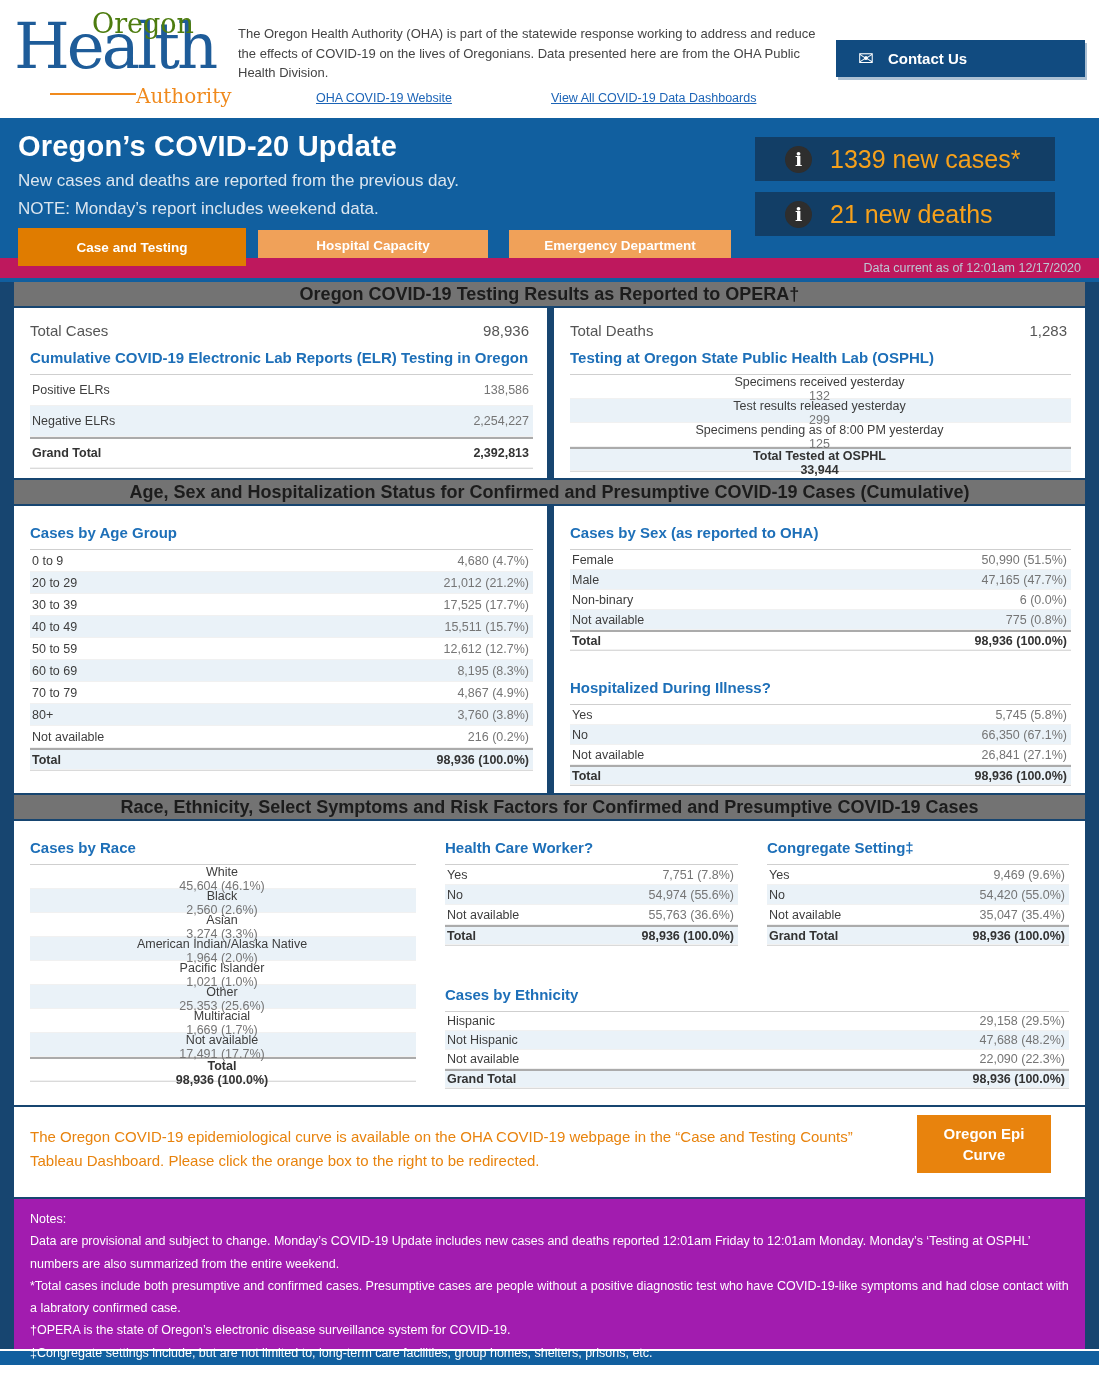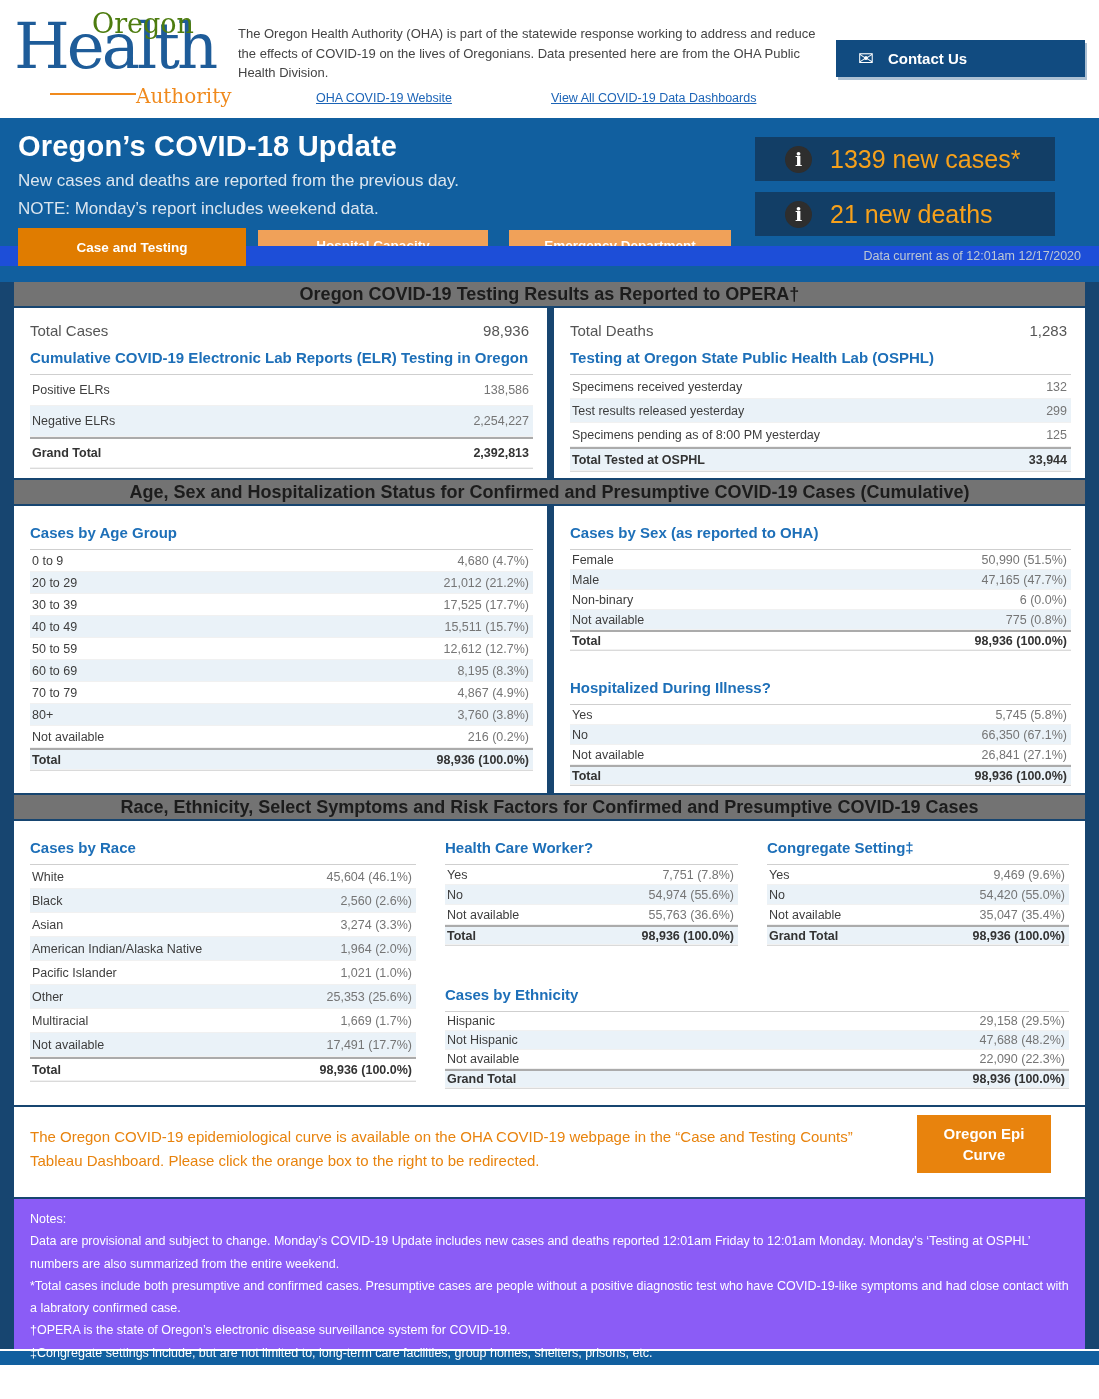--- a/index.html
+++ b/index.html
@@ -32,21 +32,21 @@
   .tab.active { top:110px; height:38px; background:#E07C00; left:18px; width:228px; z-index:3; }
   .tab.t2 { left:258px; width:230px; background:#F0A159; }
   .tab.t3 { left:509px; width:222px; background:#F0A159; }
   .badge { position:absolute; left:755px; width:300px; height:44px; background:#123E66;
     display:flex; align-items:center; padding-left:30px; gap:18px; cursor:pointer; }
   .badge.b1 { top:19px; }
   .badge.b2 { top:74px; }
   .info-icon { width:27px; height:27px; border-radius:50%; background:#2E2E2E; color:#fff; font-family:"DejaVu Serif", serif;
     font-weight:bold; font-size:19px; display:flex; align-items:center; justify-content:center; flex:0 0 auto; }
   .badge-text { color:#F7A11B; font-size:25px; }
-  .strip { position:absolute; left:0; bottom:16px; width:100%; height:20px; background:#1d4ed8;
+  .strip { position:absolute; left:0; bottom:4px; width:100%; height:20px; background:#be185d;
     display:flex; align-items:center; justify-content:flex-end; padding-right:18px; }
   .strip-text { color:#BCC8D4; font-size:12.5px; }
 
   
   .content { background:#174570; padding:0 14px; }
   .content > * { margin-bottom:2px; }
   .sec-h { background:#737373; height:24px; display:flex; align-items:center; justify-content:center;
     font-size:18px; font-weight:bold; color:#1C1C1C; }
   .panel { background:#fff; }
   .grid2 { display:grid; grid-template-columns:533px 1fr; column-gap:7px; }
@@ -58,21 +58,21 @@
   .pad-top { padding-top:12px; }
 
   .tbl { margin:0 14px 0 16px; border-top:1px solid #CFCFCF; border-bottom:1px solid #DADADA; }
   .tbl .row { display:flex; justify-content:space-between; align-items:center; padding:0 4px 0 2px;
     font-size:12.5px; border-bottom:1px solid #F1F1F1; }
   .tbl div.row:nth-of-type(even) { background:#EAF2F8; }
   .tbl .lab { color:#3D3D3D; }
   .tbl .val { color:#757575; }
   .tbl div.row:last-of-type { border-top:2px solid #ABABAB; }
   .tbl div.row:last-of-type .lab, .tbl div.row:last-of-type .val { color:#333; font-weight:bold; }
-  .r31 .row { height:31px; } .r24 .row { height:24px; } .r22 .row { height:22px; }
+  .r31 .row { height:31px; } .r24 .row { height:24px;flex-direction:column; } .r22 .row { height:22px; }
   .r20 .row { height:20px; } .r19 .row { height:19px; }
   .spacer22 { height:22px; }
 
   
   .grid3 { height:284px; display:grid; grid-template-columns:386px 293px 302px; column-gap:29px; row-gap:14px;
     padding:12px 16px 0 16px; align-content:start; }
   .g-race { grid-row:1 / 3; grid-column:1; }
   .g-hcw { grid-row:1; grid-column:2; }
   .g-cong { grid-row:1; grid-column:3; }
   .g-eth { grid-row:2; grid-column:2 / 4;margin-top:20px; }
@@ -80,21 +80,21 @@
   .grid3 .tbl { margin:0; }
 
   
   .epi { position:relative; height:90px; }
   .epi-text { position:absolute; left:16px; top:18px; width:868px; font-size:15px; line-height:1.6; color:#E8830D; }
   .epi-btn { position:absolute; right:34px; top:8px; width:134px; height:58px; background:#E8830D; color:#fff;
     font-weight:bold; font-size:15px; display:flex; flex-direction:column; align-items:center; justify-content:center;
     line-height:1.4; cursor:pointer; }
 
   
-  .notes { background:#8b5cf6; height:150px; padding:9px 16px; color:#fff; font-size:12.5px; }
+  .notes { background:#a21caf; height:150px; padding:9px 16px; color:#fff; font-size:12.5px; }
   .notes div { line-height:1.78; }
 
   .footer-strip { height:14px; background:#115F9F; width:1099px; }
 </style>
 </head>
 <body>
 
 <div class="page">
 
   <header class="top">
@@ -107,21 +107,21 @@
     <p class="intro">The Oregon Health Authority (OHA) is part of the statewide response working to address and reduce the effects of COVID-19 on the lives of Oregonians. Data presented here are from the OHA Public Health Division.</p>
     <a class="hdr-link l1">OHA COVID-19 Website</a>
     <a class="hdr-link l2">View All COVID-19 Data Dashboards</a>
     <div class="contact-btn">
       <span class="env-icon">✉</span>
       <span>Contact Us</span>
     </div>
   </header>
 
   <div class="hero">
-    <div class="hero-title">Oregon’s COVID-18 Update</div>
+    <div class="hero-title">Oregon’s COVID-20 Update</div>
     <div class="hero-sub1">New cases and deaths are reported from the previous day.</div>
     <div class="hero-sub2">NOTE: Monday’s report includes weekend data.</div>
 
     <div class="tab active">Case and Testing</div>
     <div class="tab t2">Hospital Capacity</div>
     <div class="tab t3">Emergency Department</div>
 
     <div class="badge b1">
       <span class="info-icon">i</span>
       <span class="badge-text">1339 new cases*</span>

